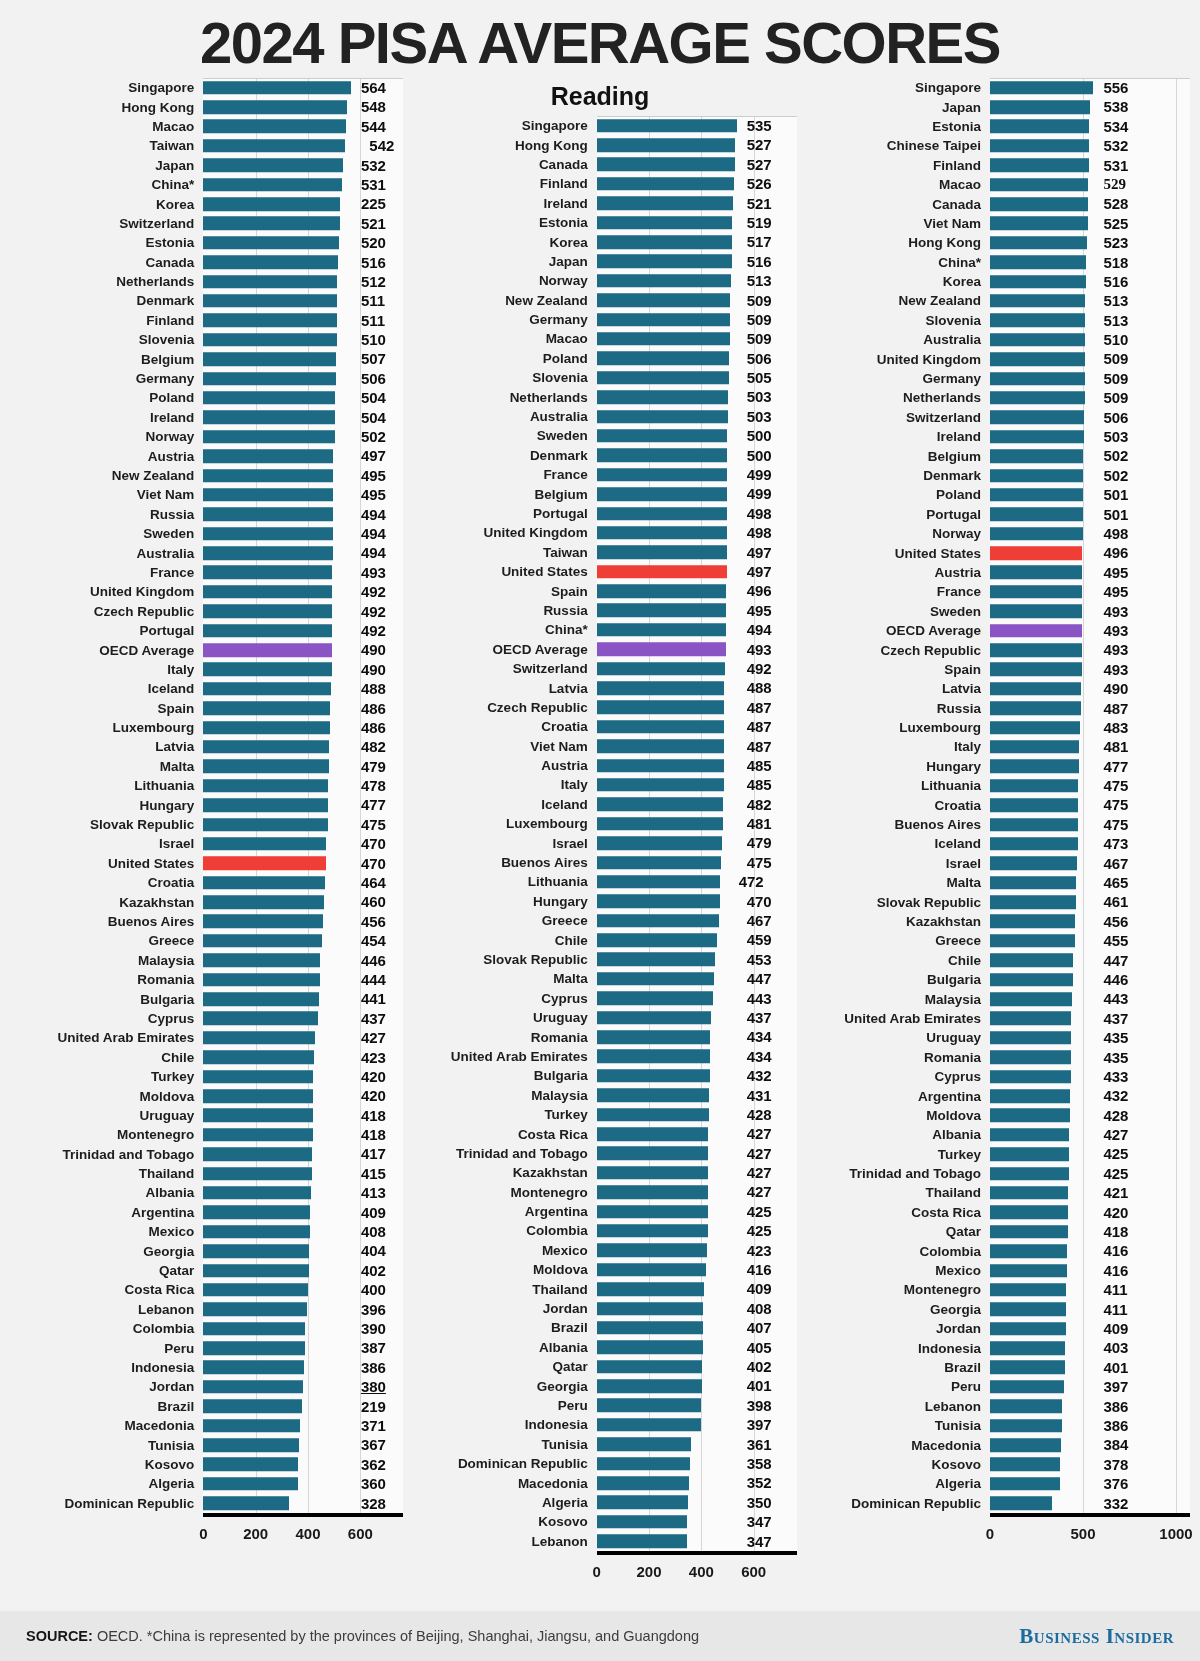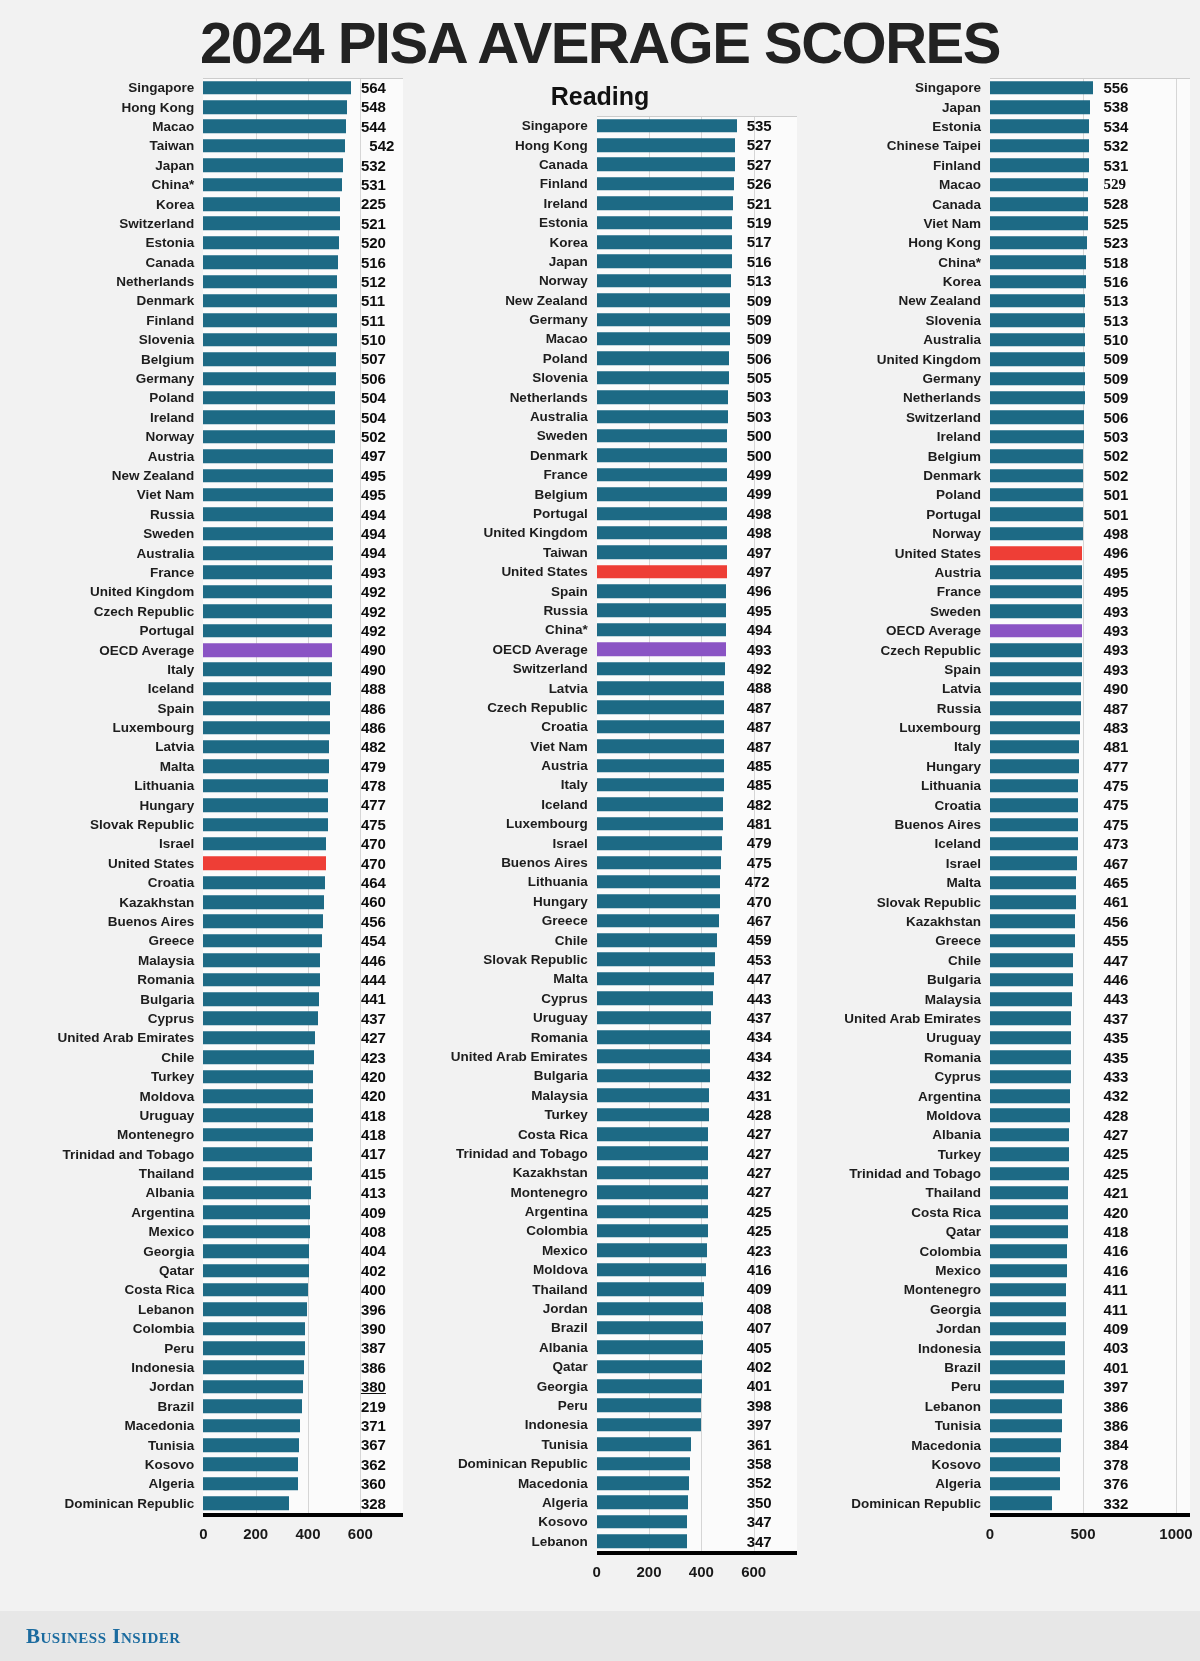--- a/index.html
+++ b/index.html
@@ -869,21 +869,21 @@
           <div class="country">Buenos Aires</div>
           <div class="plot-cell">
             <div class="bar" style="width: 124.292px; background: rgb(29, 106, 133);"></div>
             <div class="value" style="left: 149.992px;">475</div>
           </div>
         </div>
         <div class="row">
           <div class="country">Lithuania</div>
           <div class="plot-cell">
             <div class="bar" style="width: 123.507px; background: rgb(29, 106, 133);"></div>
-            <div class="value" style="left: 148px;">472</div>
+            <div class="value" style="left: 142px;">472</div>
           </div>
         </div>
         <div class="row">
           <div class="country">Hungary</div>
           <div class="plot-cell">
             <div class="bar" style="width: 122.983px; background: rgb(29, 106, 133);"></div>
             <div class="value" style="left: 149.992px;">470</div>
           </div>
         </div>
         <div class="row">
@@ -1664,14 +1664,18 @@
           <span class="tick" style="left: 186px;">1000</span>
         </div>
     </div>
   </section>
 
 </div>
 
 <div class="flex-spacer"></div>
 
 <footer>
+  <div class="source">
+    <strong>SOURCE:</strong>
+    <span>OECD. *China is represented by the provinces of Beijing, Shanghai, Jiangsu, and Guangdong</span>
+  </div>
   <div class="brand">Business Insider</div>
 </footer>
 
 </body></html>

